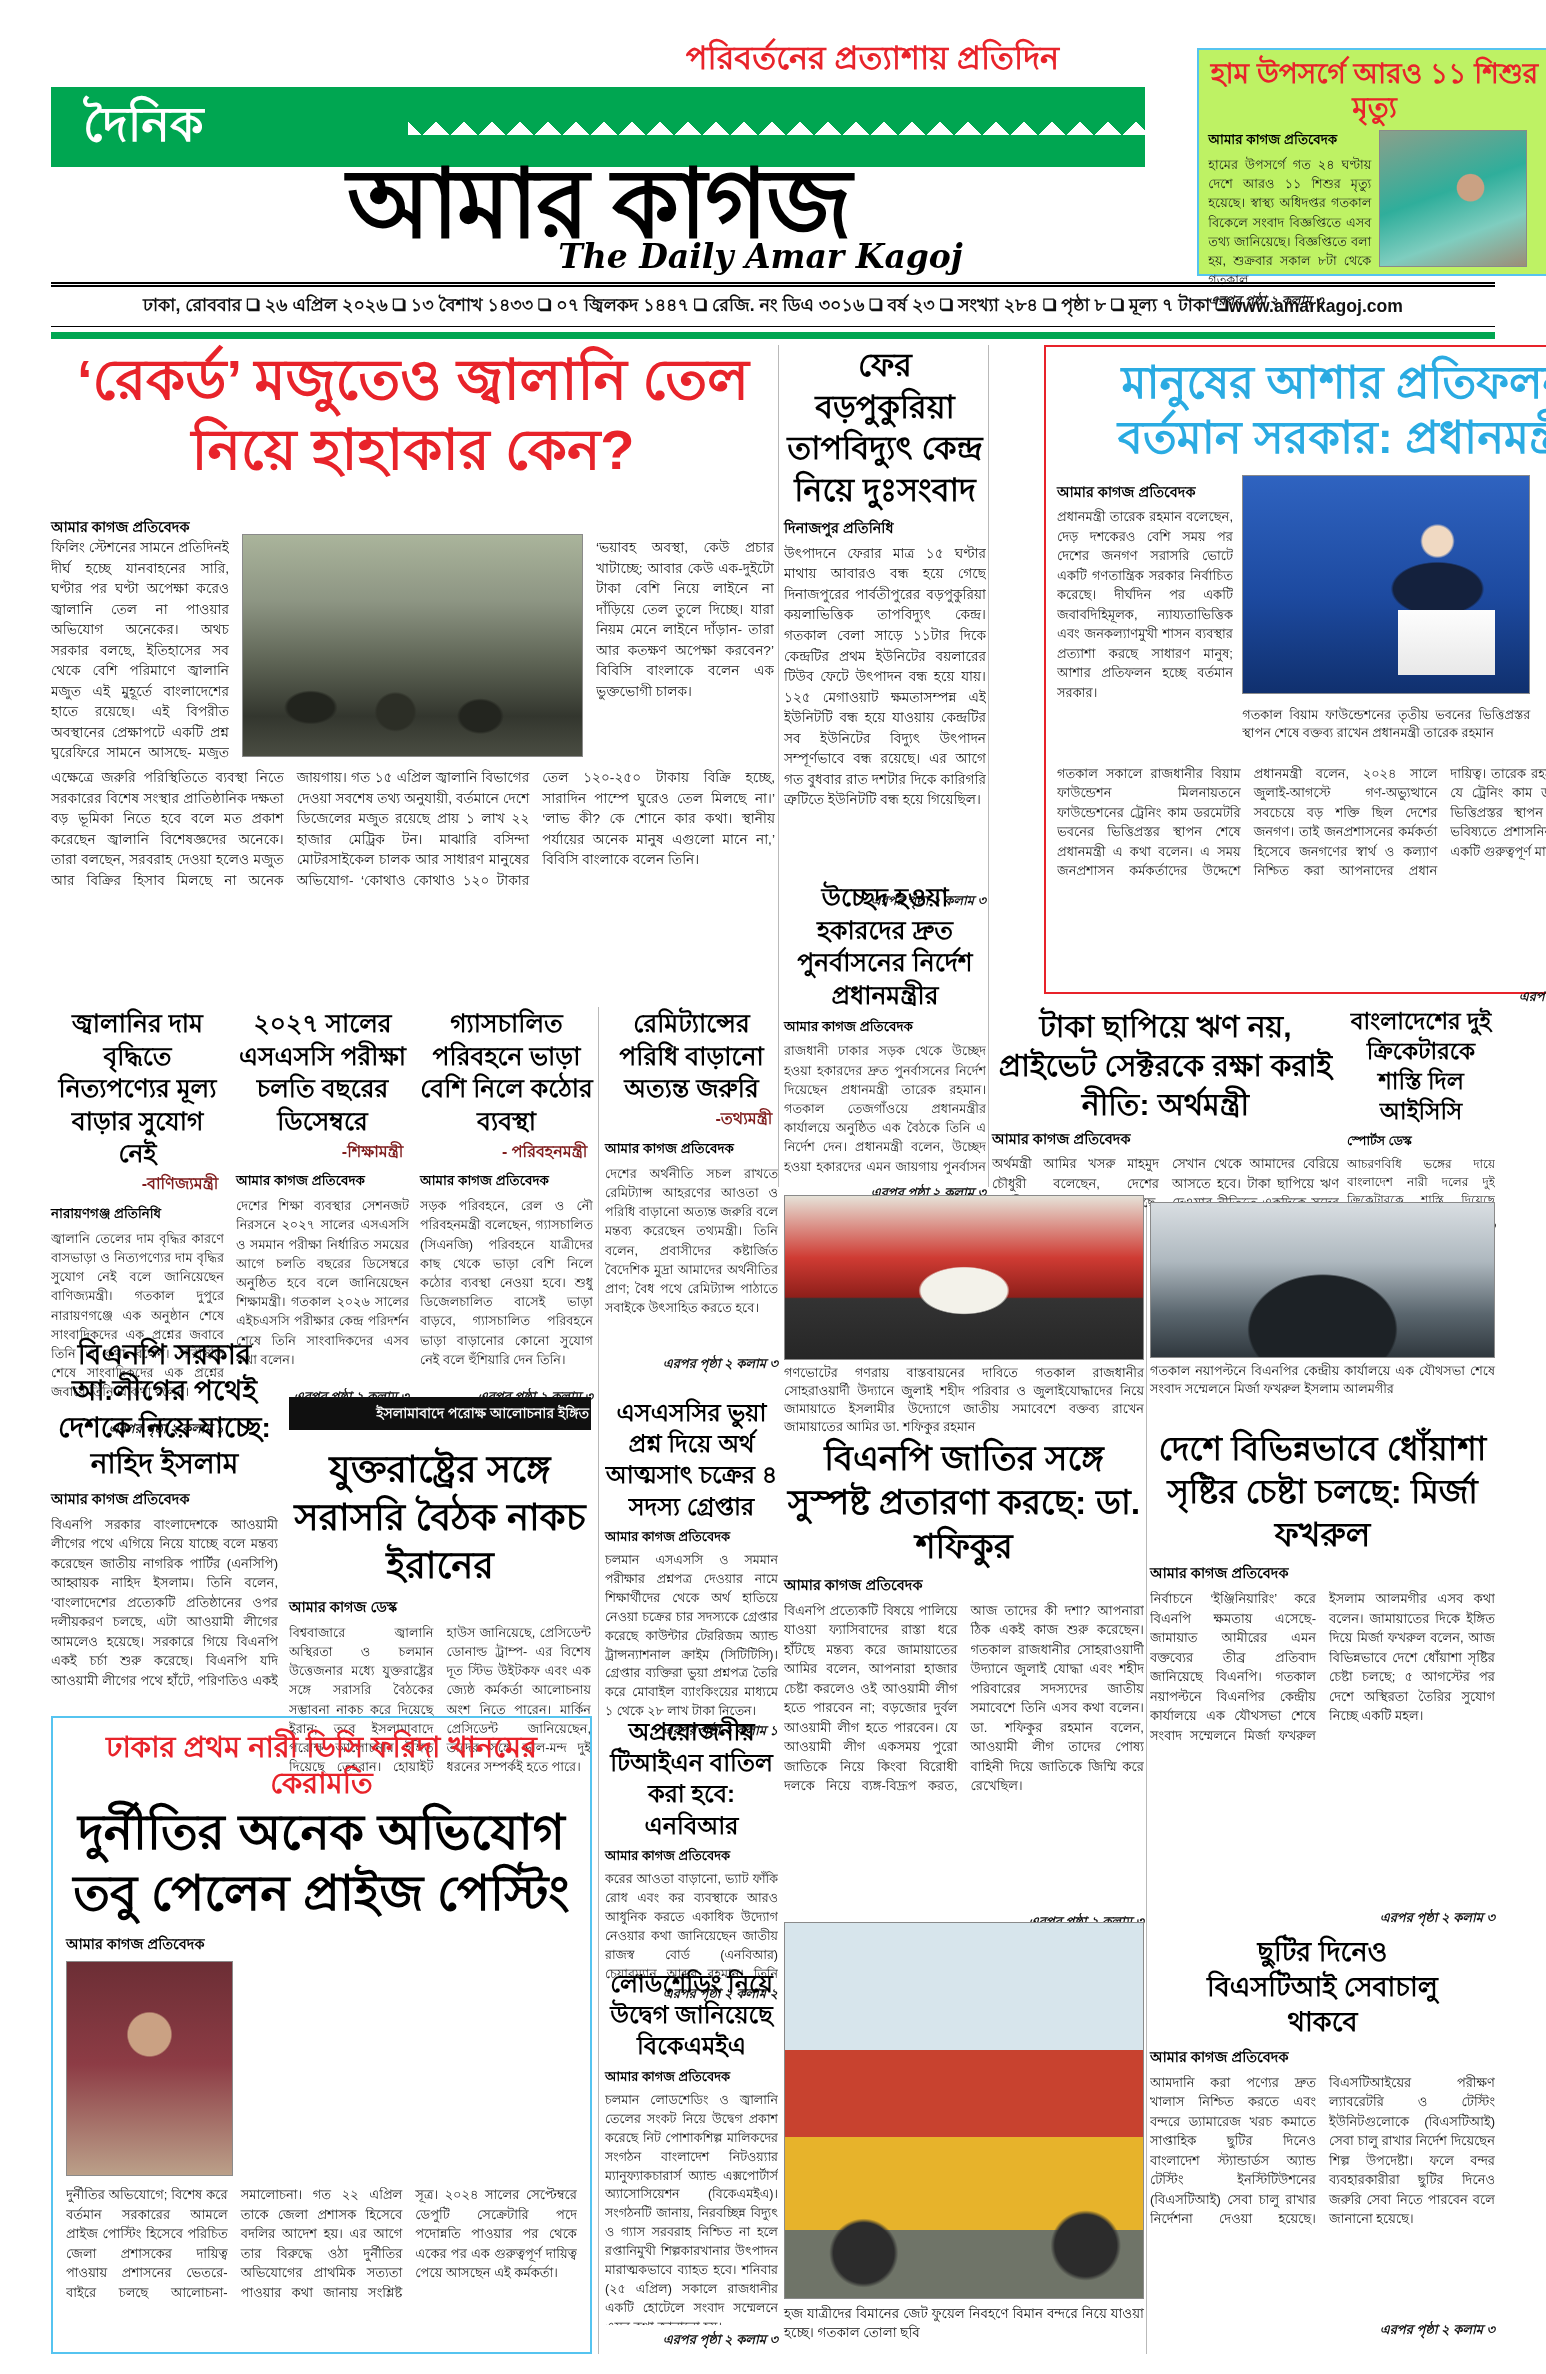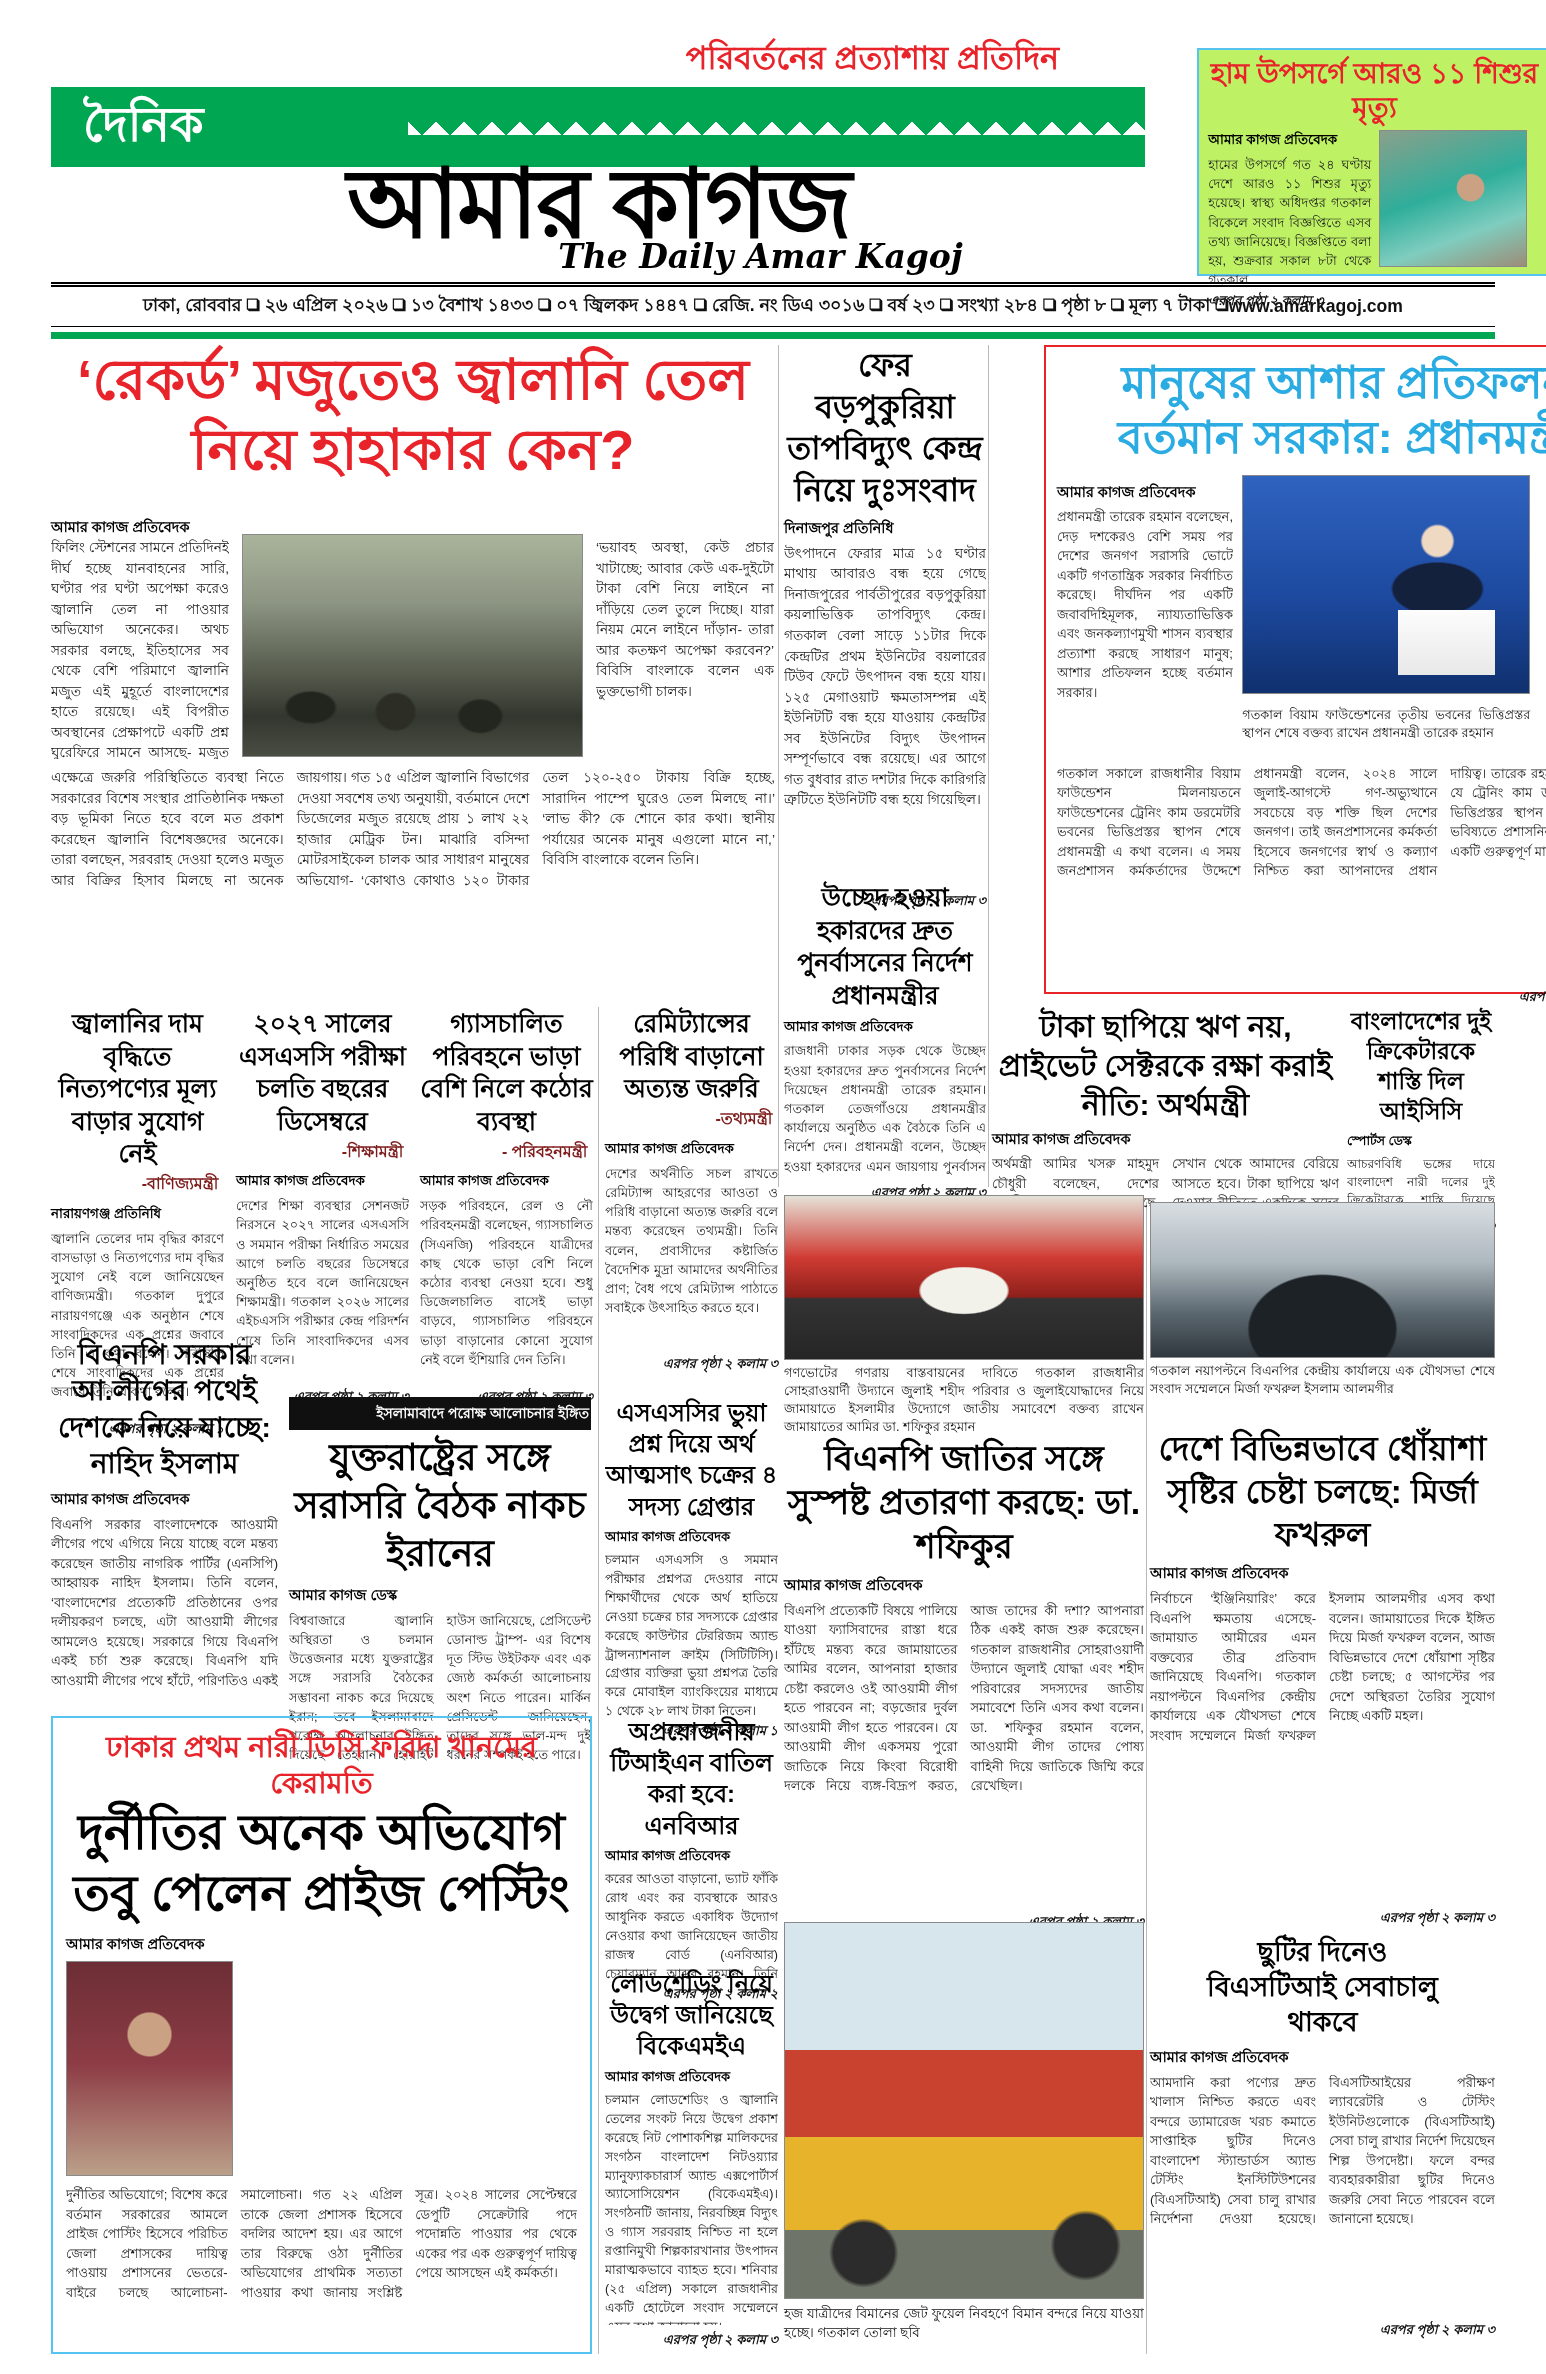--- a/index.html
+++ b/index.html
@@ -183,21 +183,21 @@
   <div class="abs caption" style="left:1150px;top:1362px;width:345px;height:43px">গতকাল নয়াপল্টনে বিএনপির কেন্দ্রীয় কার্যালয়ে এক যৌথসভা শেষে সংবাদ সম্মেলনে মির্জা ফখরুল ইসলাম আলমগীর</div>
 
   <section class="abs" style="left:51px;top:1337px;width:227px;height:312px">
     <h2 class="hl" style="font-size:28px">বিএনপি সরকার আ.লীগের পথেই দেশকে নিয়ে যাচ্ছে: নাহিদ ইসলাম</h2>
     <div class="byline">আমার কাগজ প্রতিবেদক</div>
     <div class="bodytxt" style="font-size:13px;height:174px;overflow:hidden">বিএনপি সরকার বাংলাদেশকে আওয়ামী লীগের পথে এগিয়ে নিয়ে যাচ্ছে বলে মন্তব্য করেছেন জাতীয় নাগরিক পার্টির (এনসিপি) আহ্বায়ক নাহিদ ইসলাম। তিনি বলেন, ‘বাংলাদেশের প্রত্যেকটি প্রতিষ্ঠানের ওপর দলীয়করণ চলছে, এটা আওয়ামী লীগের আমলেও হয়েছে। সরকারে গিয়ে বিএনপি একই চর্চা শুরু করেছে। বিএনপি যদি আওয়ামী লীগের পথে হাঁটে, পরিণতিও একই হবে।’</div>
   </section>
 
   <section class="abs" style="left:289px;top:1397px;width:302px;height:312px">
     <div class="kicker-dark">ইসলামাবাদে পরোক্ষ আলোচনার ইঙ্গিত</div>
-    <h2 class="hl" style="font-size:37px;margin-top:4px">যুক্তরাষ্ট্রের সঙ্গে সরাসরি বৈঠক নাকচ ইরানের</h2>
+    <h2 class="hl" style="font-size:37px;margin-top:16px">যুক্তরাষ্ট্রের সঙ্গে সরাসরি বৈঠক নাকচ ইরানের</h2>
     <div class="byline">আমার কাগজ ডেস্ক</div>
     <div class="bodytxt cols2" style="font-size:12.8px;height:156px;overflow:hidden">বিশ্ববাজারে জ্বালানি অস্থিরতা ও চলমান উত্তেজনার মধ্যে যুক্তরাষ্ট্রের সঙ্গে সরাসরি বৈঠকের সম্ভাবনা নাকচ করে দিয়েছে ইরান; তবে ইসলামাবাদে পরোক্ষ আলোচনার ইঙ্গিত দিয়েছে তেহরান। হোয়াইট হাউস জানিয়েছে, প্রেসিডেন্ট ডোনাল্ড ট্রাম্প- এর বিশেষ দূত স্টিভ উইটকফ এবং এক জ্যেষ্ঠ কর্মকর্তা আলোচনায় অংশ নিতে পারেন। মার্কিন প্রেসিডেন্ট জানিয়েছেন, তাদের সঙ্গে ভাল-মন্দ দুই ধরনের সম্পর্কই হতে পারে।</div>
   </section>
 
   <section class="abs" style="left:605px;top:1397px;width:173px;height:312px">
     <h2 class="hl" style="font-size:24px">এসএসসির ভুয়া প্রশ্ন দিয়ে অর্থ আত্মসাৎ চক্রের ৪ সদস্য গ্রেপ্তার</h2>
     <div class="byline" style="font-size:13px">আমার কাগজ প্রতিবেদক</div>
     <div class="bodytxt" style="font-size:12.6px;height:165px;overflow:hidden">চলমান এসএসসি ও সমমান পরীক্ষার প্রশ্নপত্র দেওয়ার নামে শিক্ষার্থীদের থেকে অর্থ হাতিয়ে নেওয়া চক্রের চার সদস্যকে গ্রেপ্তার করেছে কাউন্টার টেররিজম অ্যান্ড ট্রান্সন্যাশনাল ক্রাইম (সিটিটিসি)। গ্রেপ্তার ব্যক্তিরা ভুয়া প্রশ্নপত্র তৈরি করে মোবাইল ব্যাংকিংয়ের মাধ্যমে ১ থেকে ২৮ লাখ টাকা নিতেন।</div>
     <div class="cont">এরপর পৃষ্ঠা ২ কলাম ১</div>
   </section>

